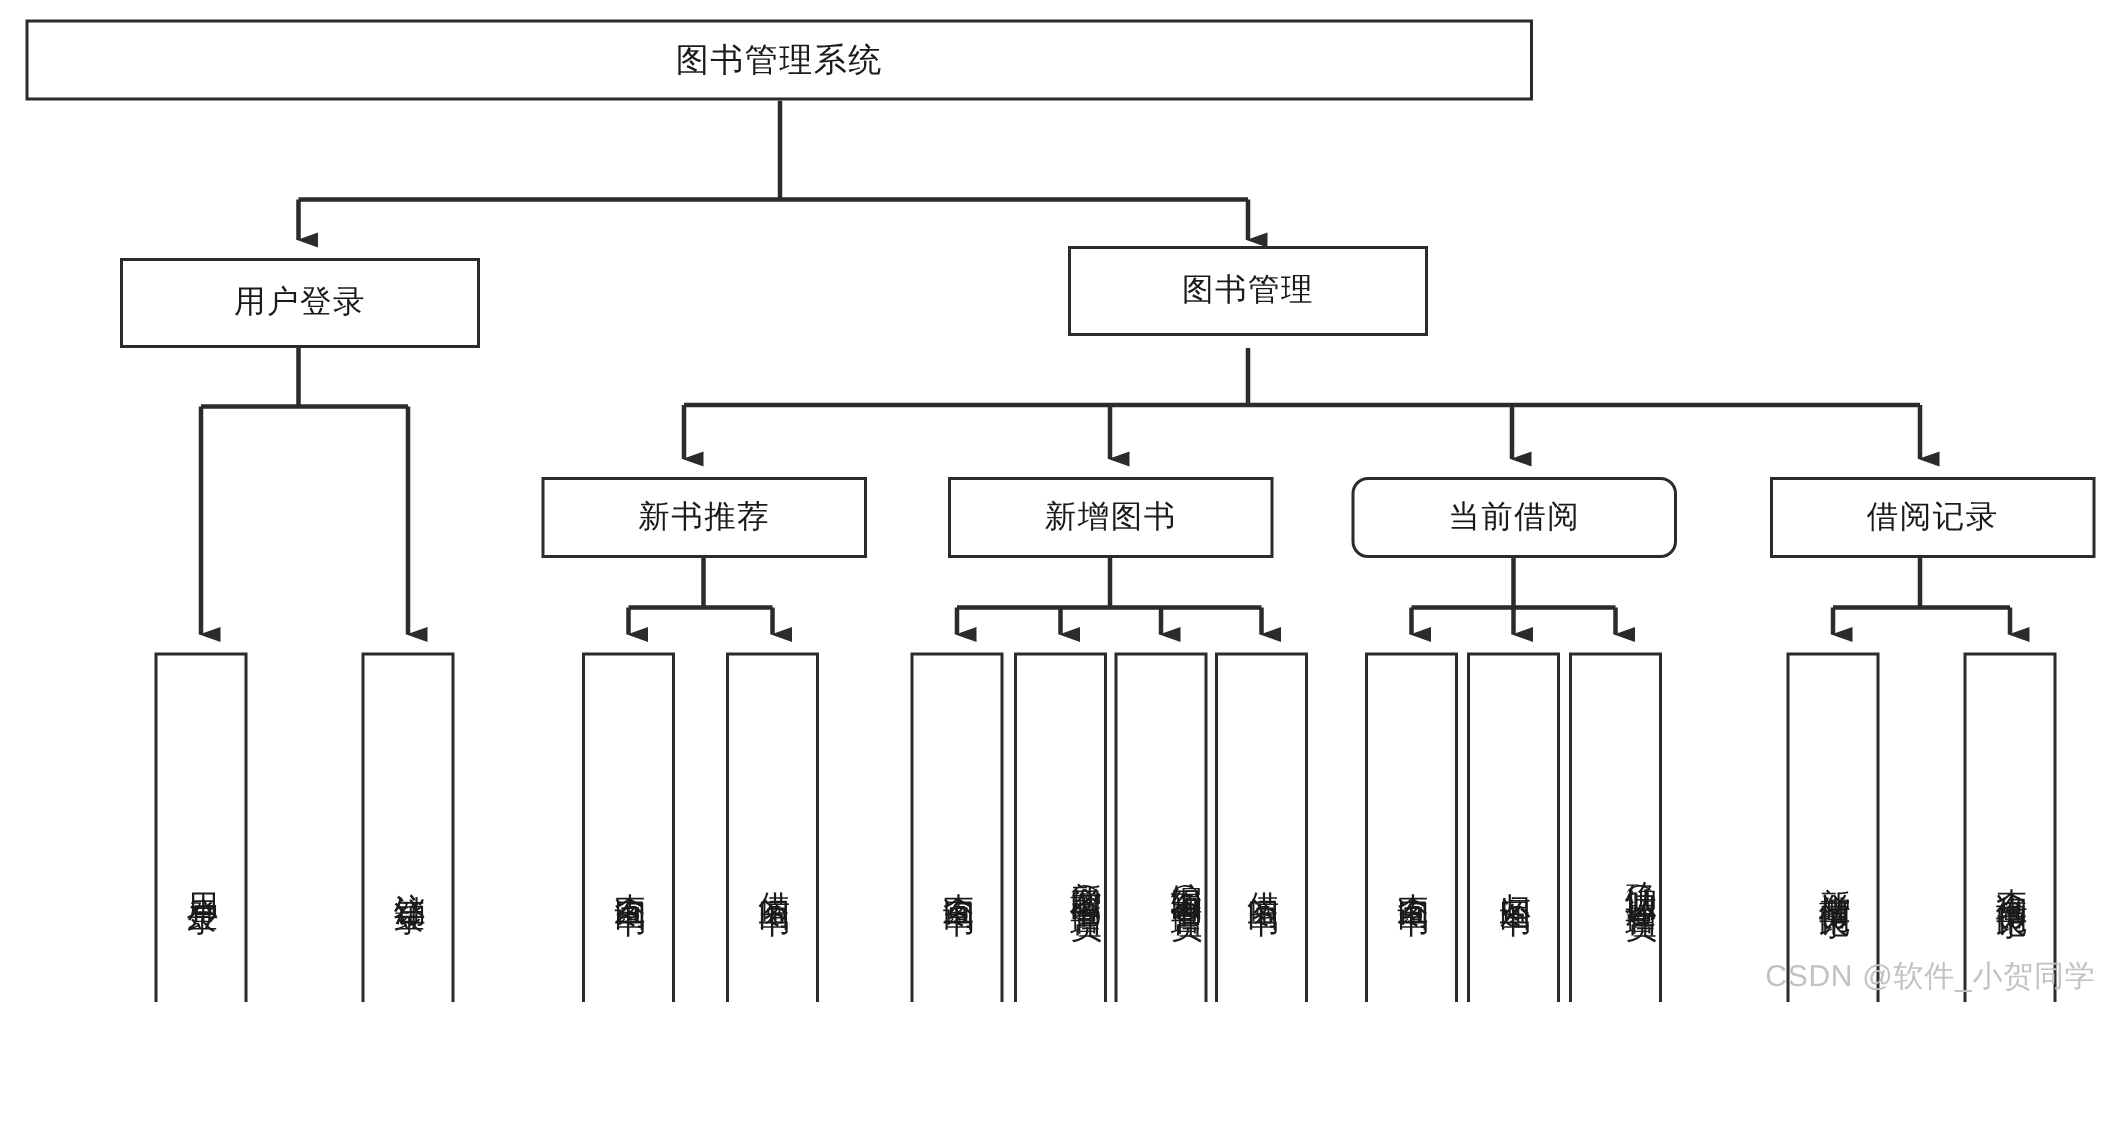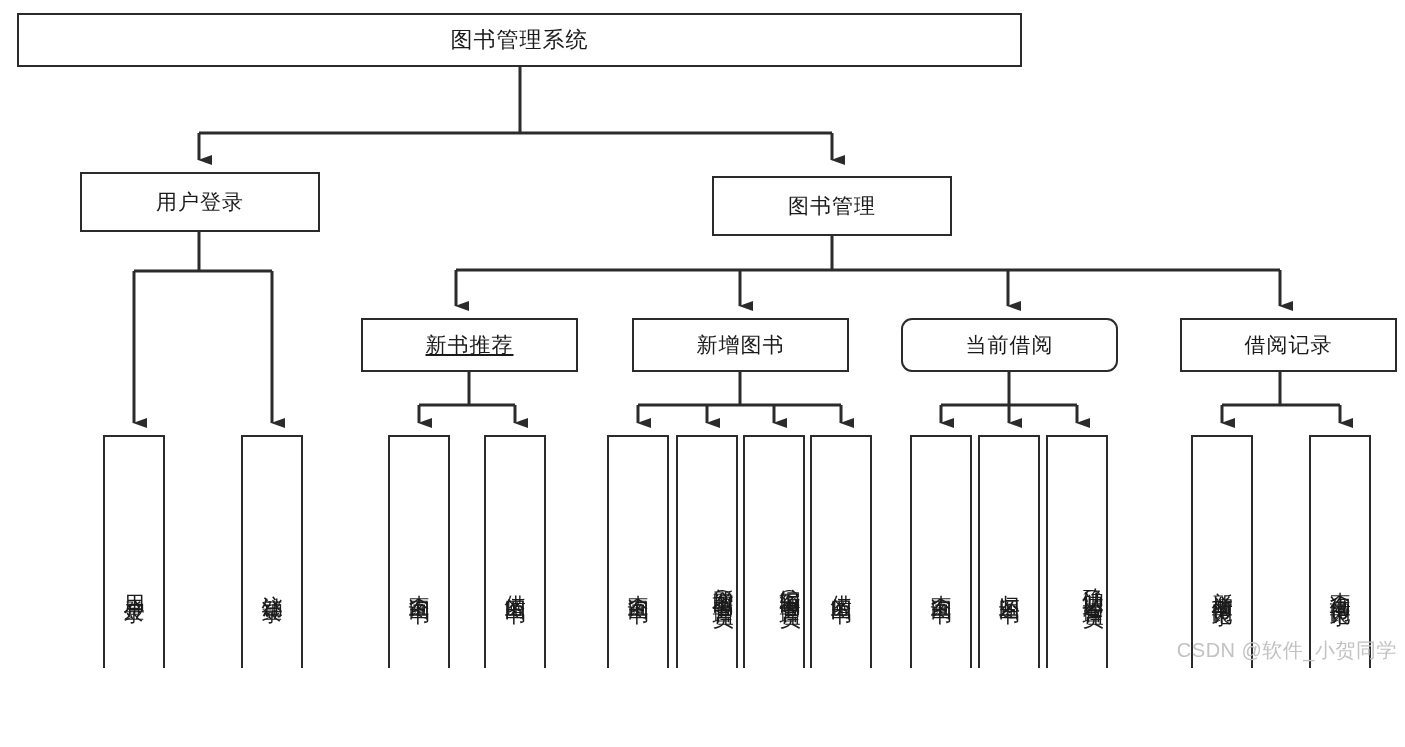--- a/index.html
+++ b/index.html
@@ -123,23 +123,23 @@
       <path d="M 1222 405 L 1340 405"></path>
       <path d="M 1222 405 L 1222 423" marker-end="url(#arrow)"></path>
       <path d="M 1340 405 L 1340 423" marker-end="url(#arrow)"></path>
     </g>
   </svg>
 
   <div class="node horiz root" style="left:17px; top:13px; width:1005px; height:54px;">图书管理系统</div>
 
   <div class="node horiz" style="left:80px; top:172px; width:240px; height:60px;">用户登录</div>
 
-  <div class="node horiz" style="left:712px; top:176px; width:240px; height:60px;">图书管理</div>
+  <div class="node horiz" style="left:712px; top:164px; width:240px; height:60px;">图书管理</div>
 
-  <div class="node horiz" style="left:361px; top:318px; width:217px; height:54px;text-decoration:underline;">新书推荐</div>
+  <div class="node horiz" style="left:361px; top:318px; width:217px; height:54px;">新书推荐</div>
 
   <div class="node horiz" style="left:632px; top:318px; width:217px; height:54px;">新增图书</div>
 
   <div class="node horiz" style="left:901px; top:318px; width:217px; height:54px;border-radius:11px;">当前借阅</div>
 
   <div class="node horiz" style="left:1180px; top:318px; width:217px; height:54px;">借阅记录</div>
 
   <div class="node vert" style="left:103px; top:435px; width:62px; height:298px;">
     <span class="vlabel">用户登录</span>
   </div>

